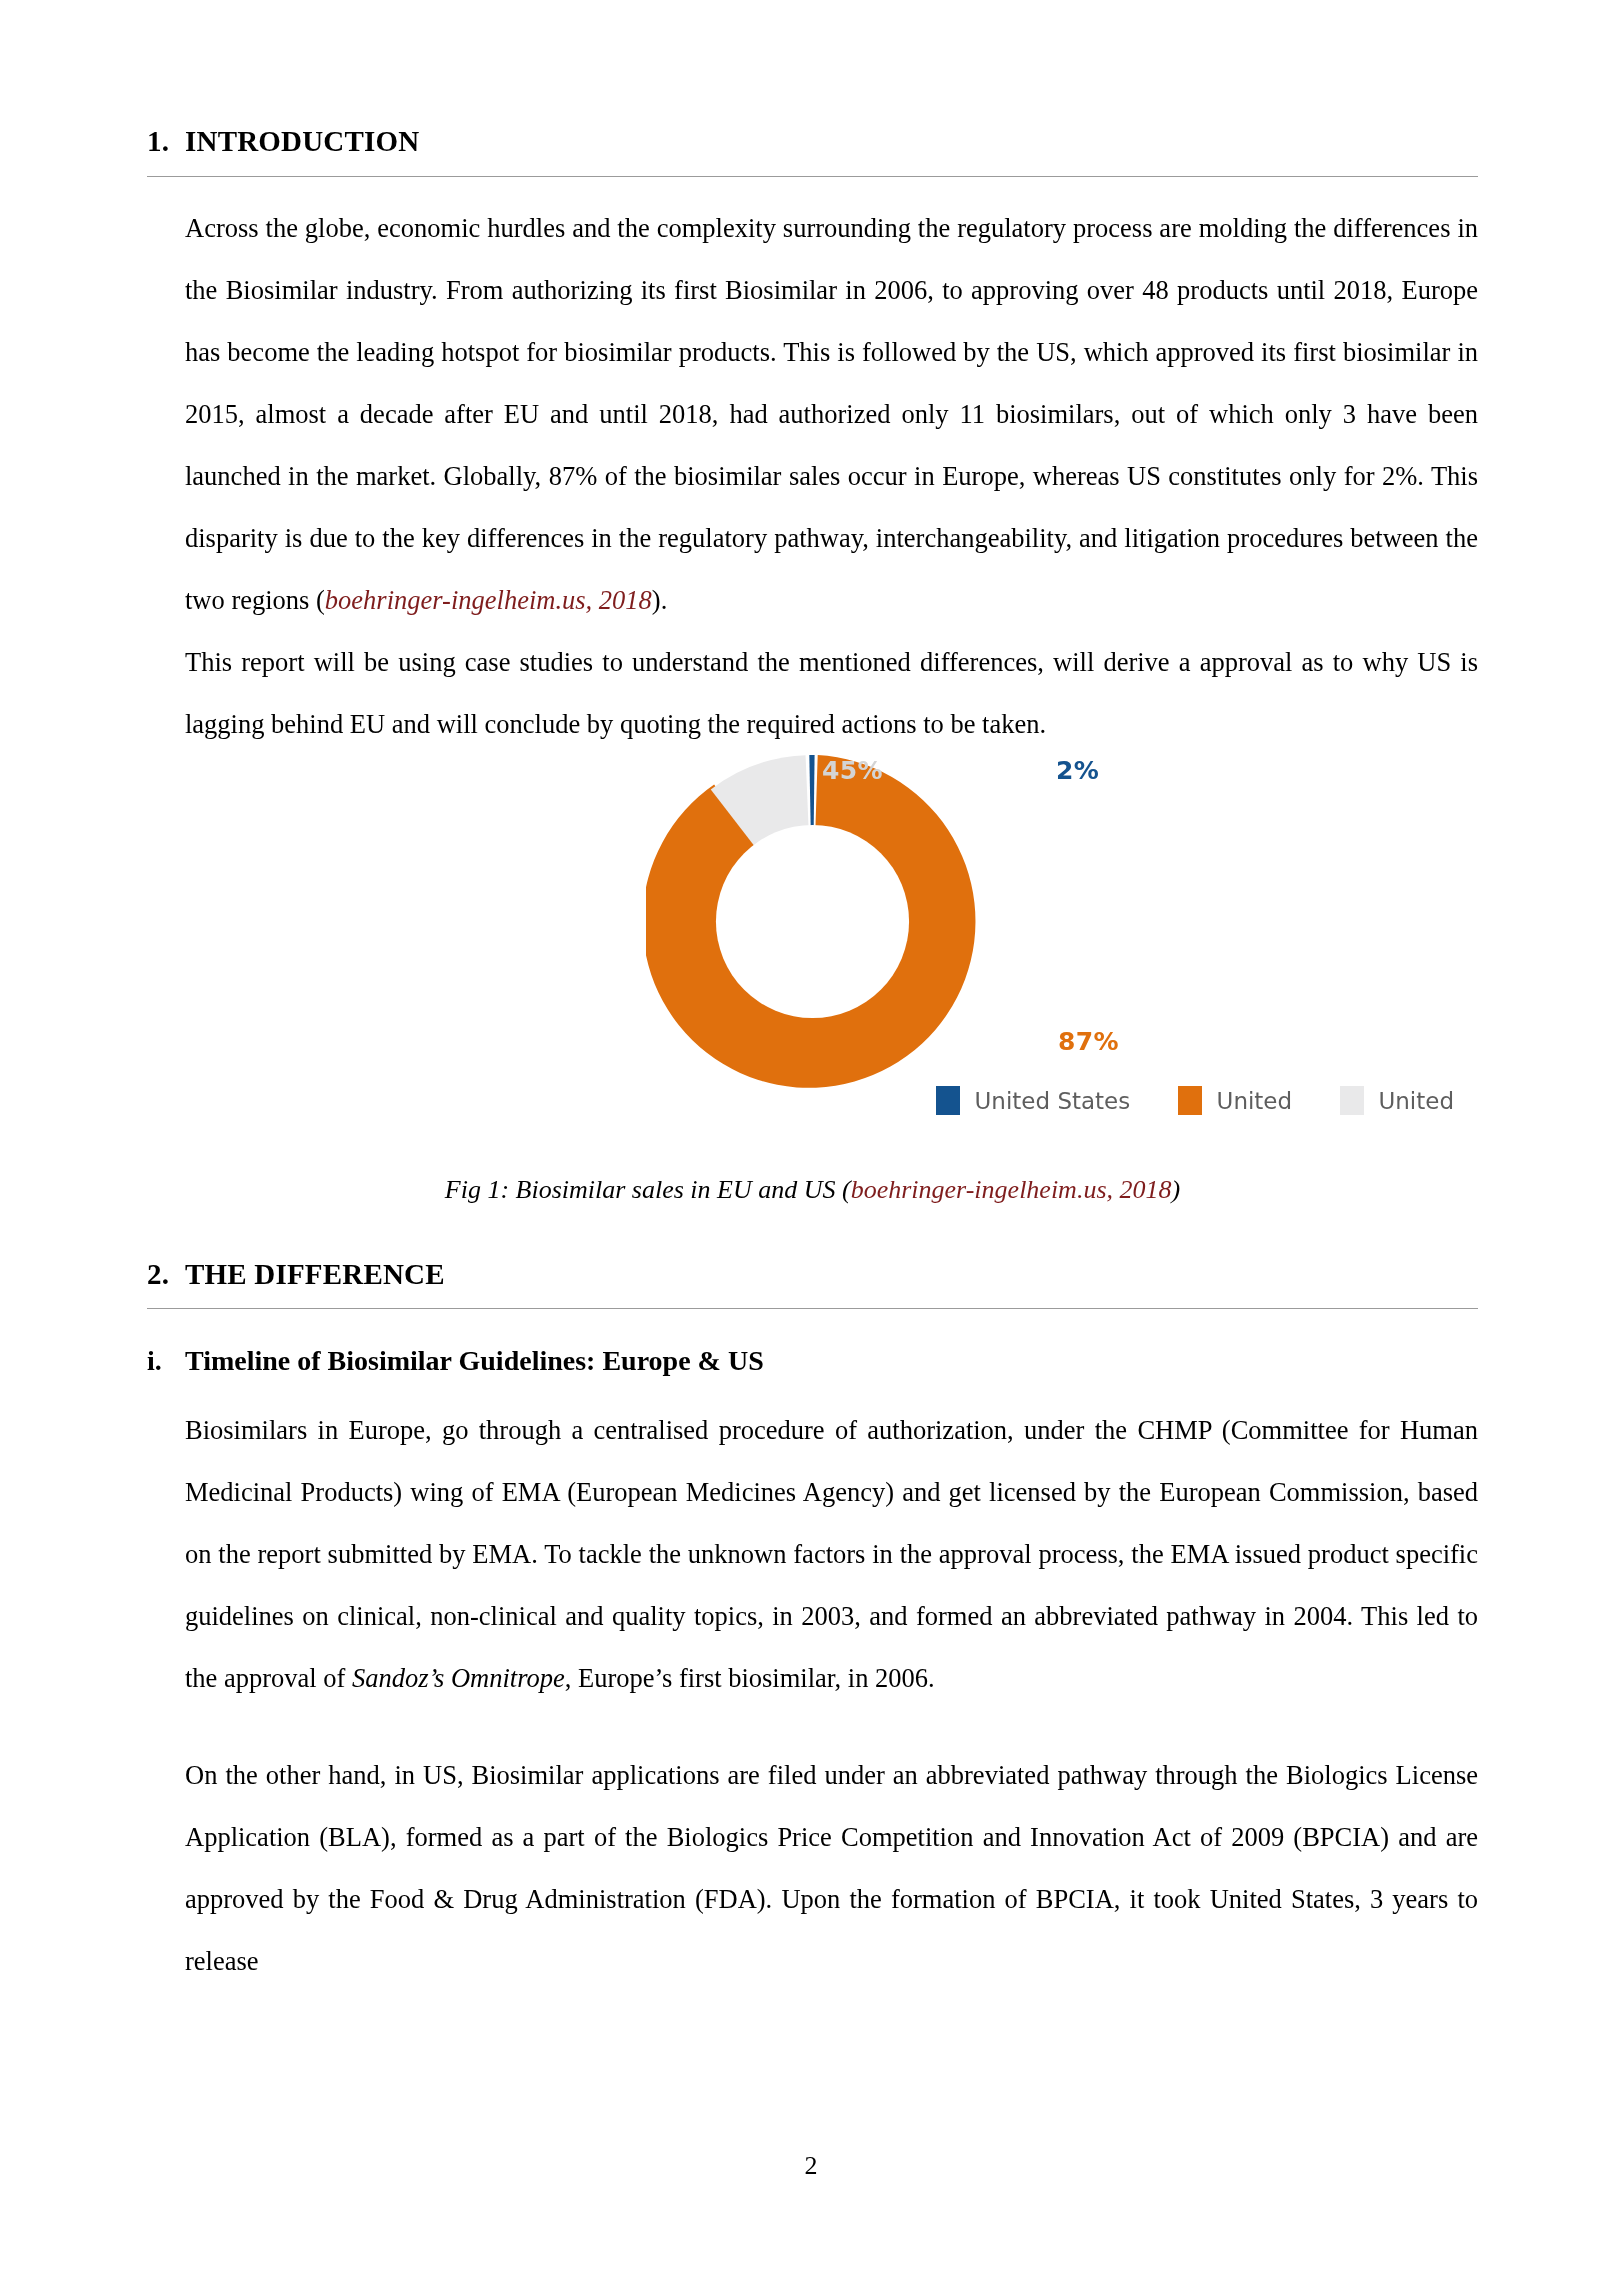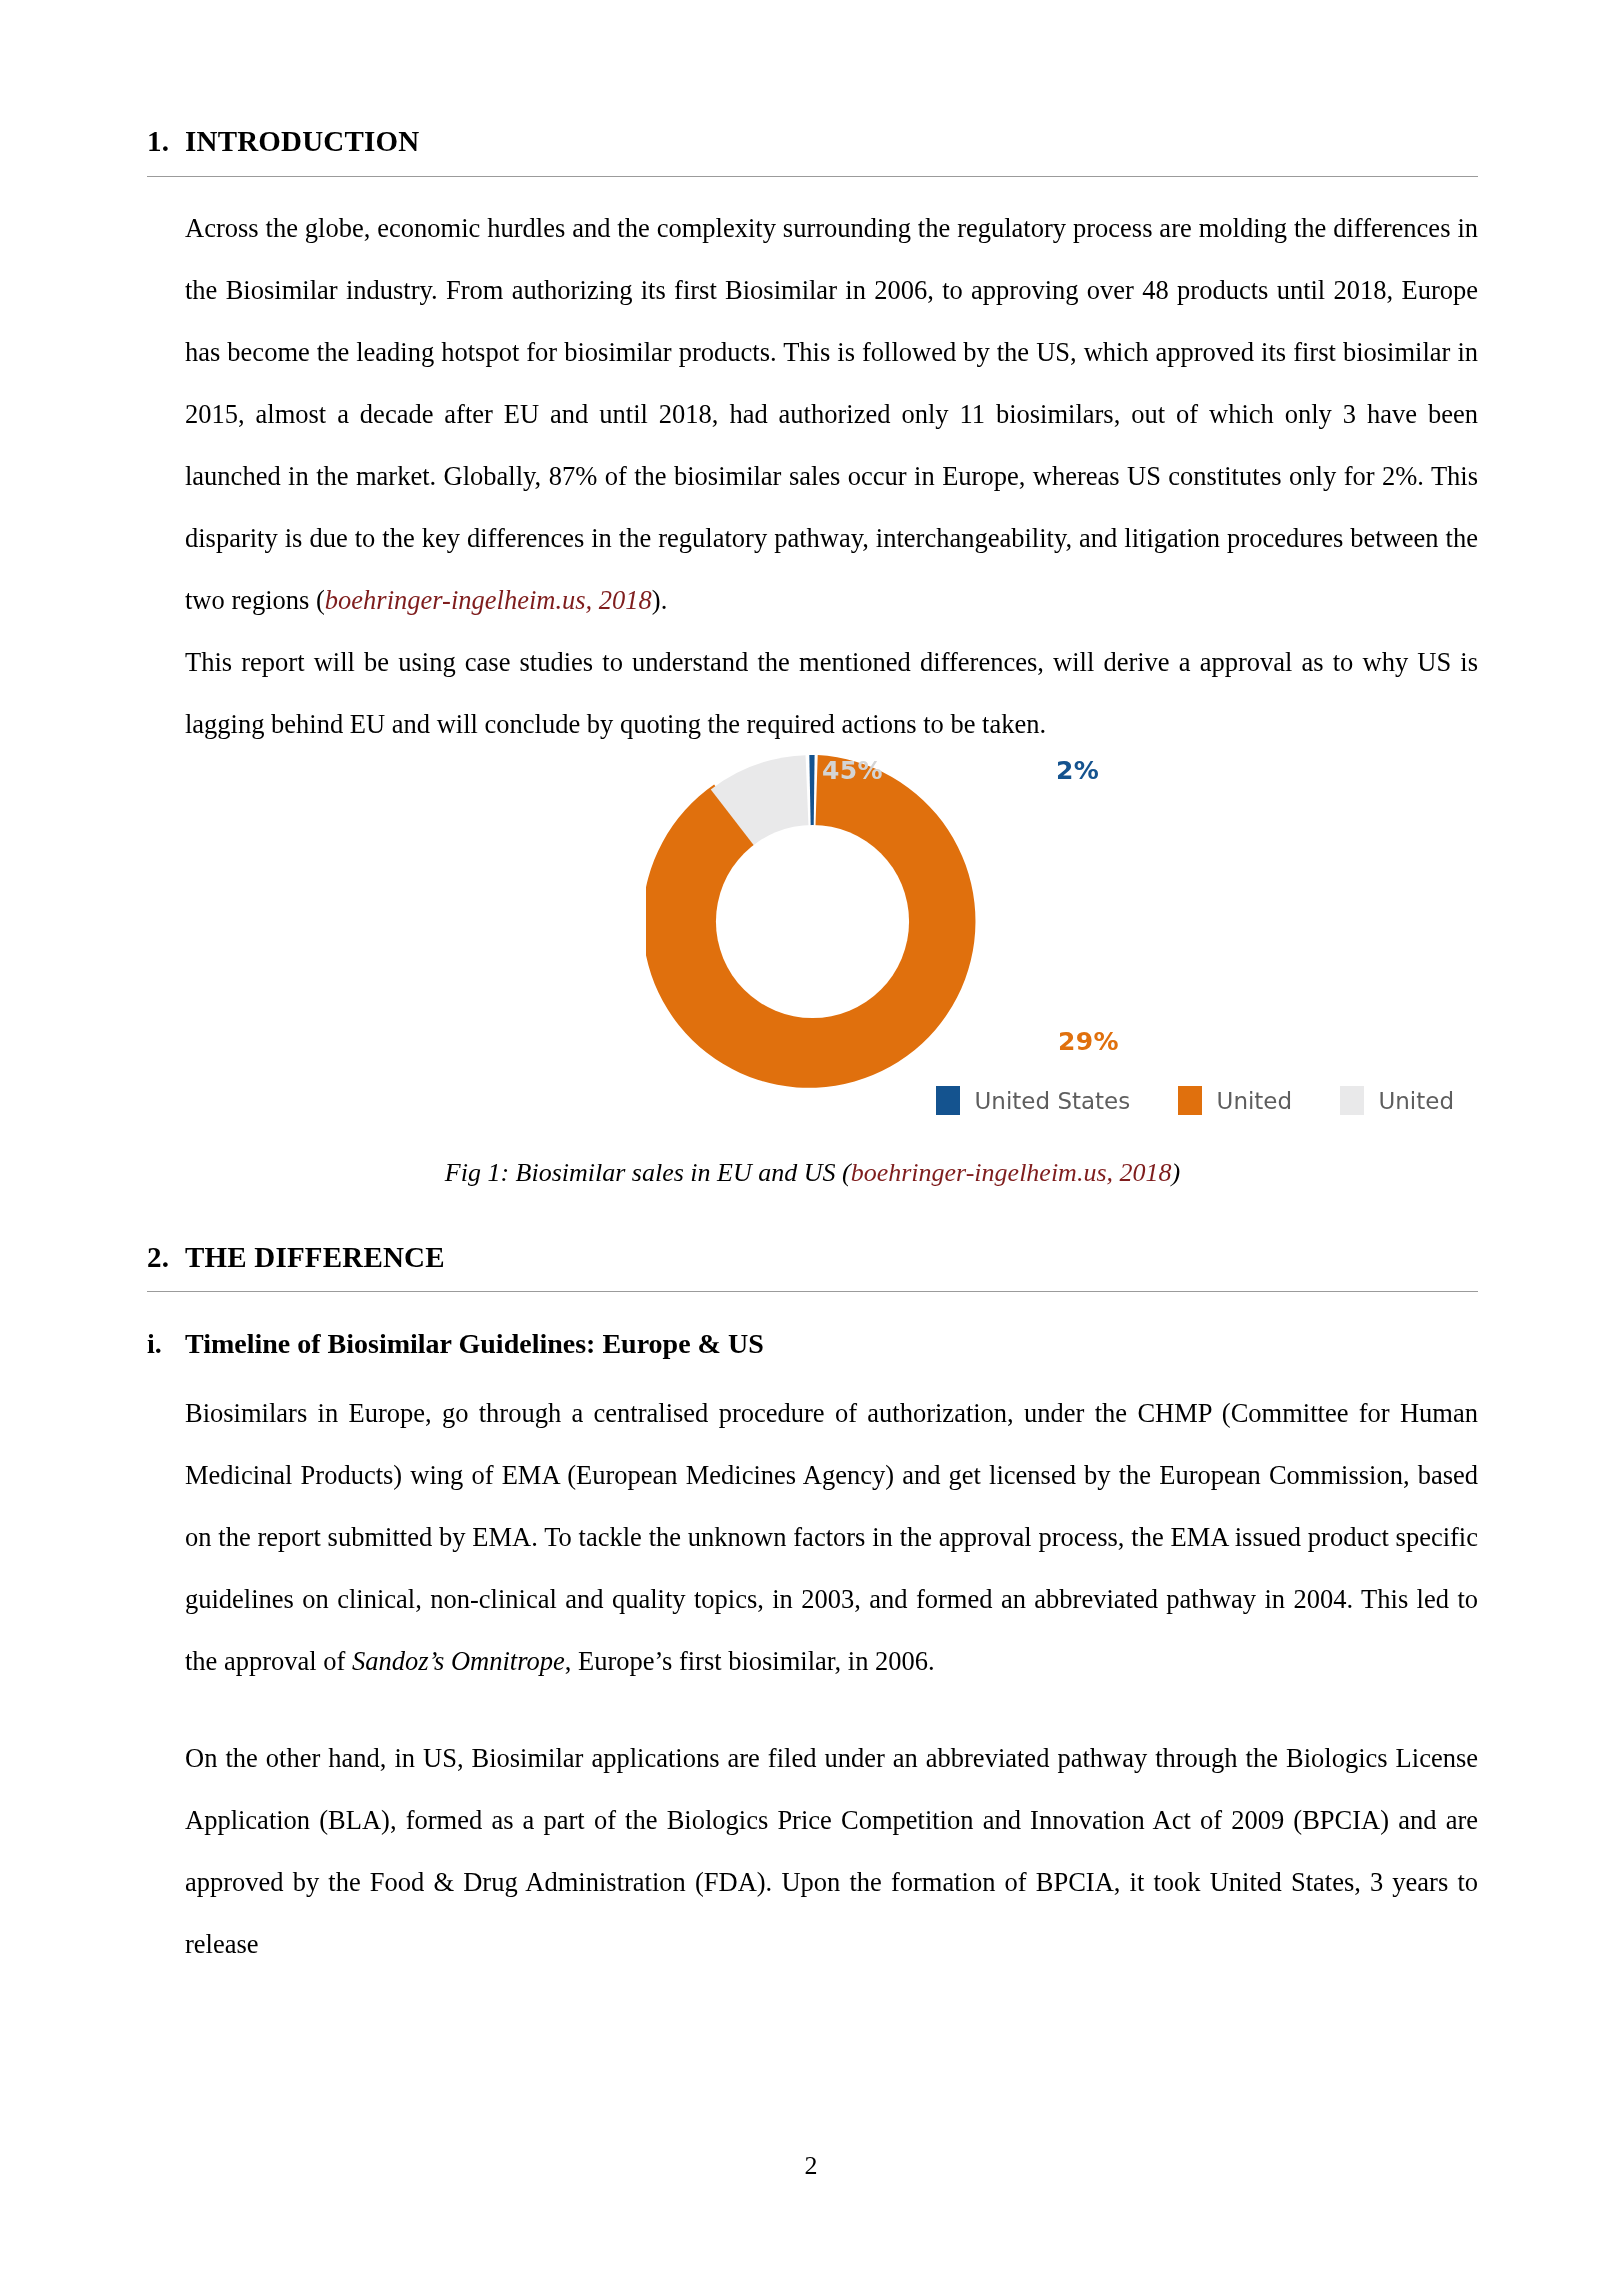--- a/index.html
+++ b/index.html
@@ -147,21 +147,21 @@
   .legend-swatch {
     width: 24px;
     height: 28.5px;
     display: inline-block;
     margin-right: 14.3px;
   }
 
   .fig-caption {
     font-size: 26px;
     font-style: italic;
-    margin: 4px 0 0 0;
+    margin: 21px 0 0 0;
     line-height: 1.4;
   }
 
   
   .page-number {
     position: absolute;
     left: 0;
     right: 0;
     top: 2151px;
     text-align: center;
@@ -200,21 +200,21 @@
             <path d="M 100 100 L 38.90 20.66 A 100 100 0 0 1 95.82 0.09 Z" fill="#e9e9ea"></path>
 
             <path d="M 100 100 L 98.08 0.02 A 100 100 0 0 1 101.26 0.01 Z" fill="#14538f"></path>
 
             <circle cx="100" cy="100" r="58" fill="#ffffff"></circle>
           </svg>
         </div>
 
         <div class="pct-label pct-other">45%</div>
         <div class="pct-label pct-us">2%</div>
-        <div class="pct-label pct-eu">29%</div>
+        <div class="pct-label pct-eu">87%</div>
 
         <div class="legend">
           <div class="legend-item">
             <span class="legend-swatch" style="background:#14538f"></span>
             <span>United States</span>
           </div>
           <div class="legend-item">
             <span class="legend-swatch" style="background:#e0700d"></span>
             <span>United</span>
           </div>

